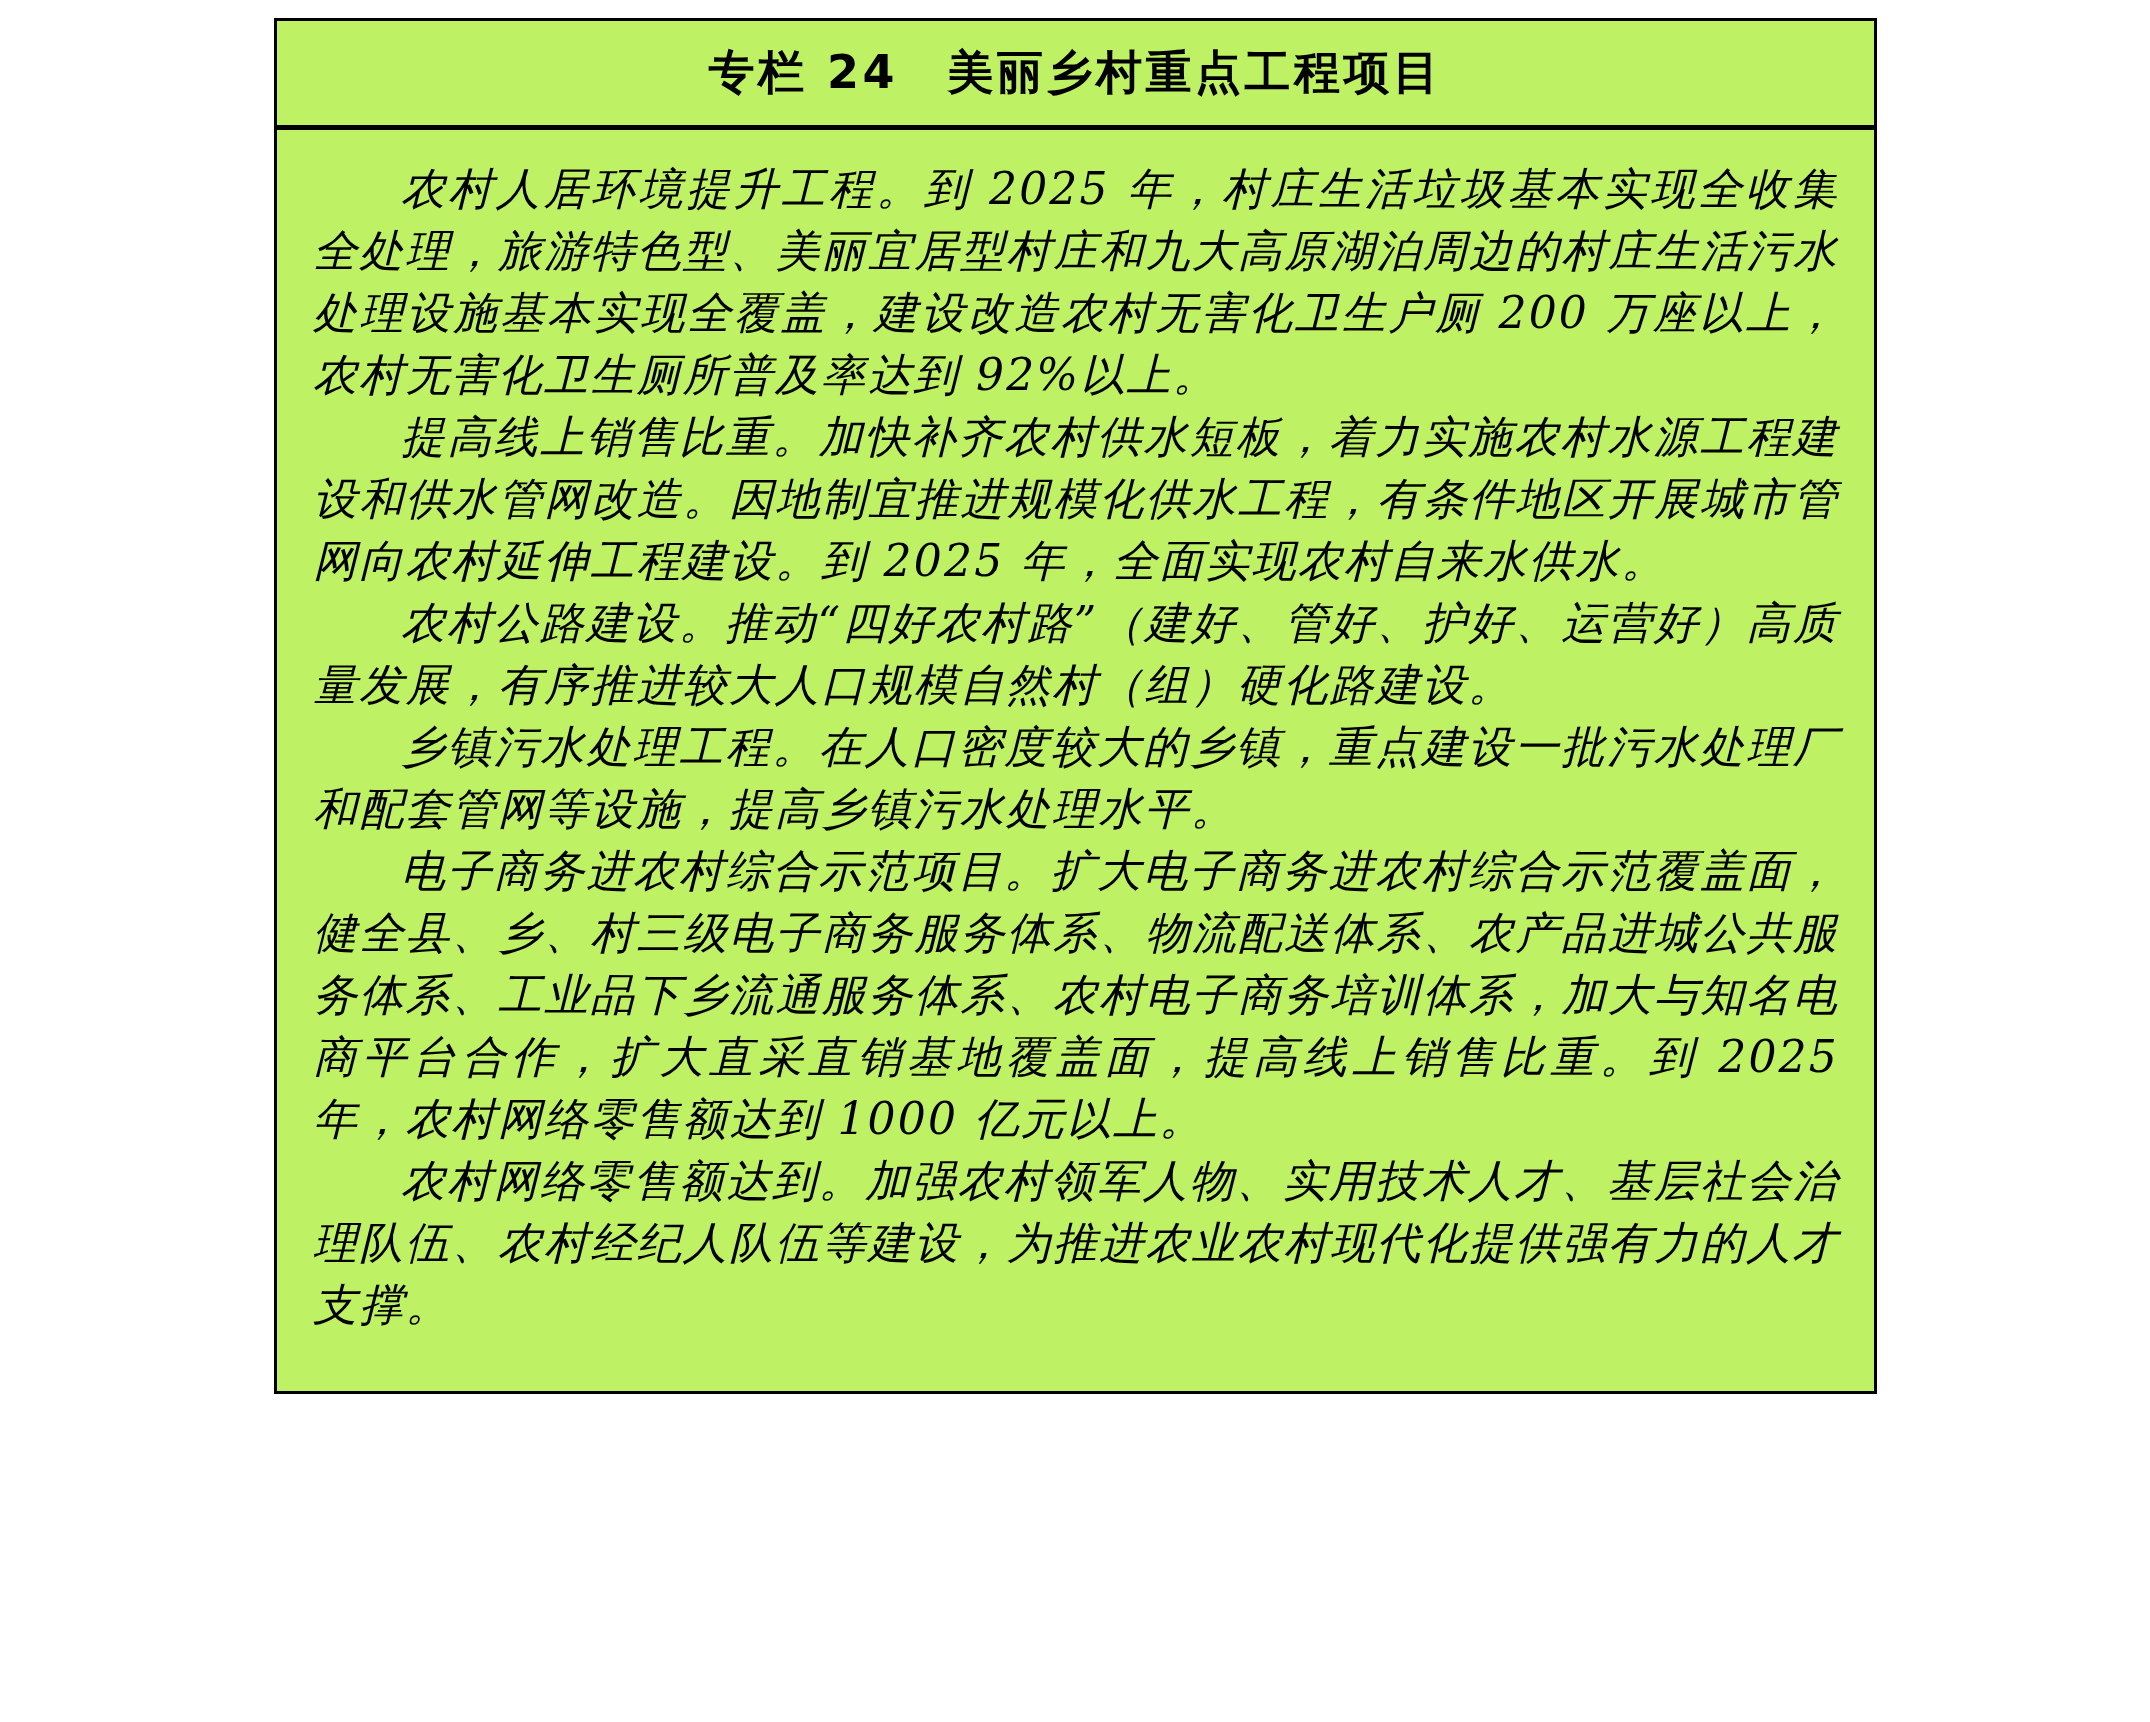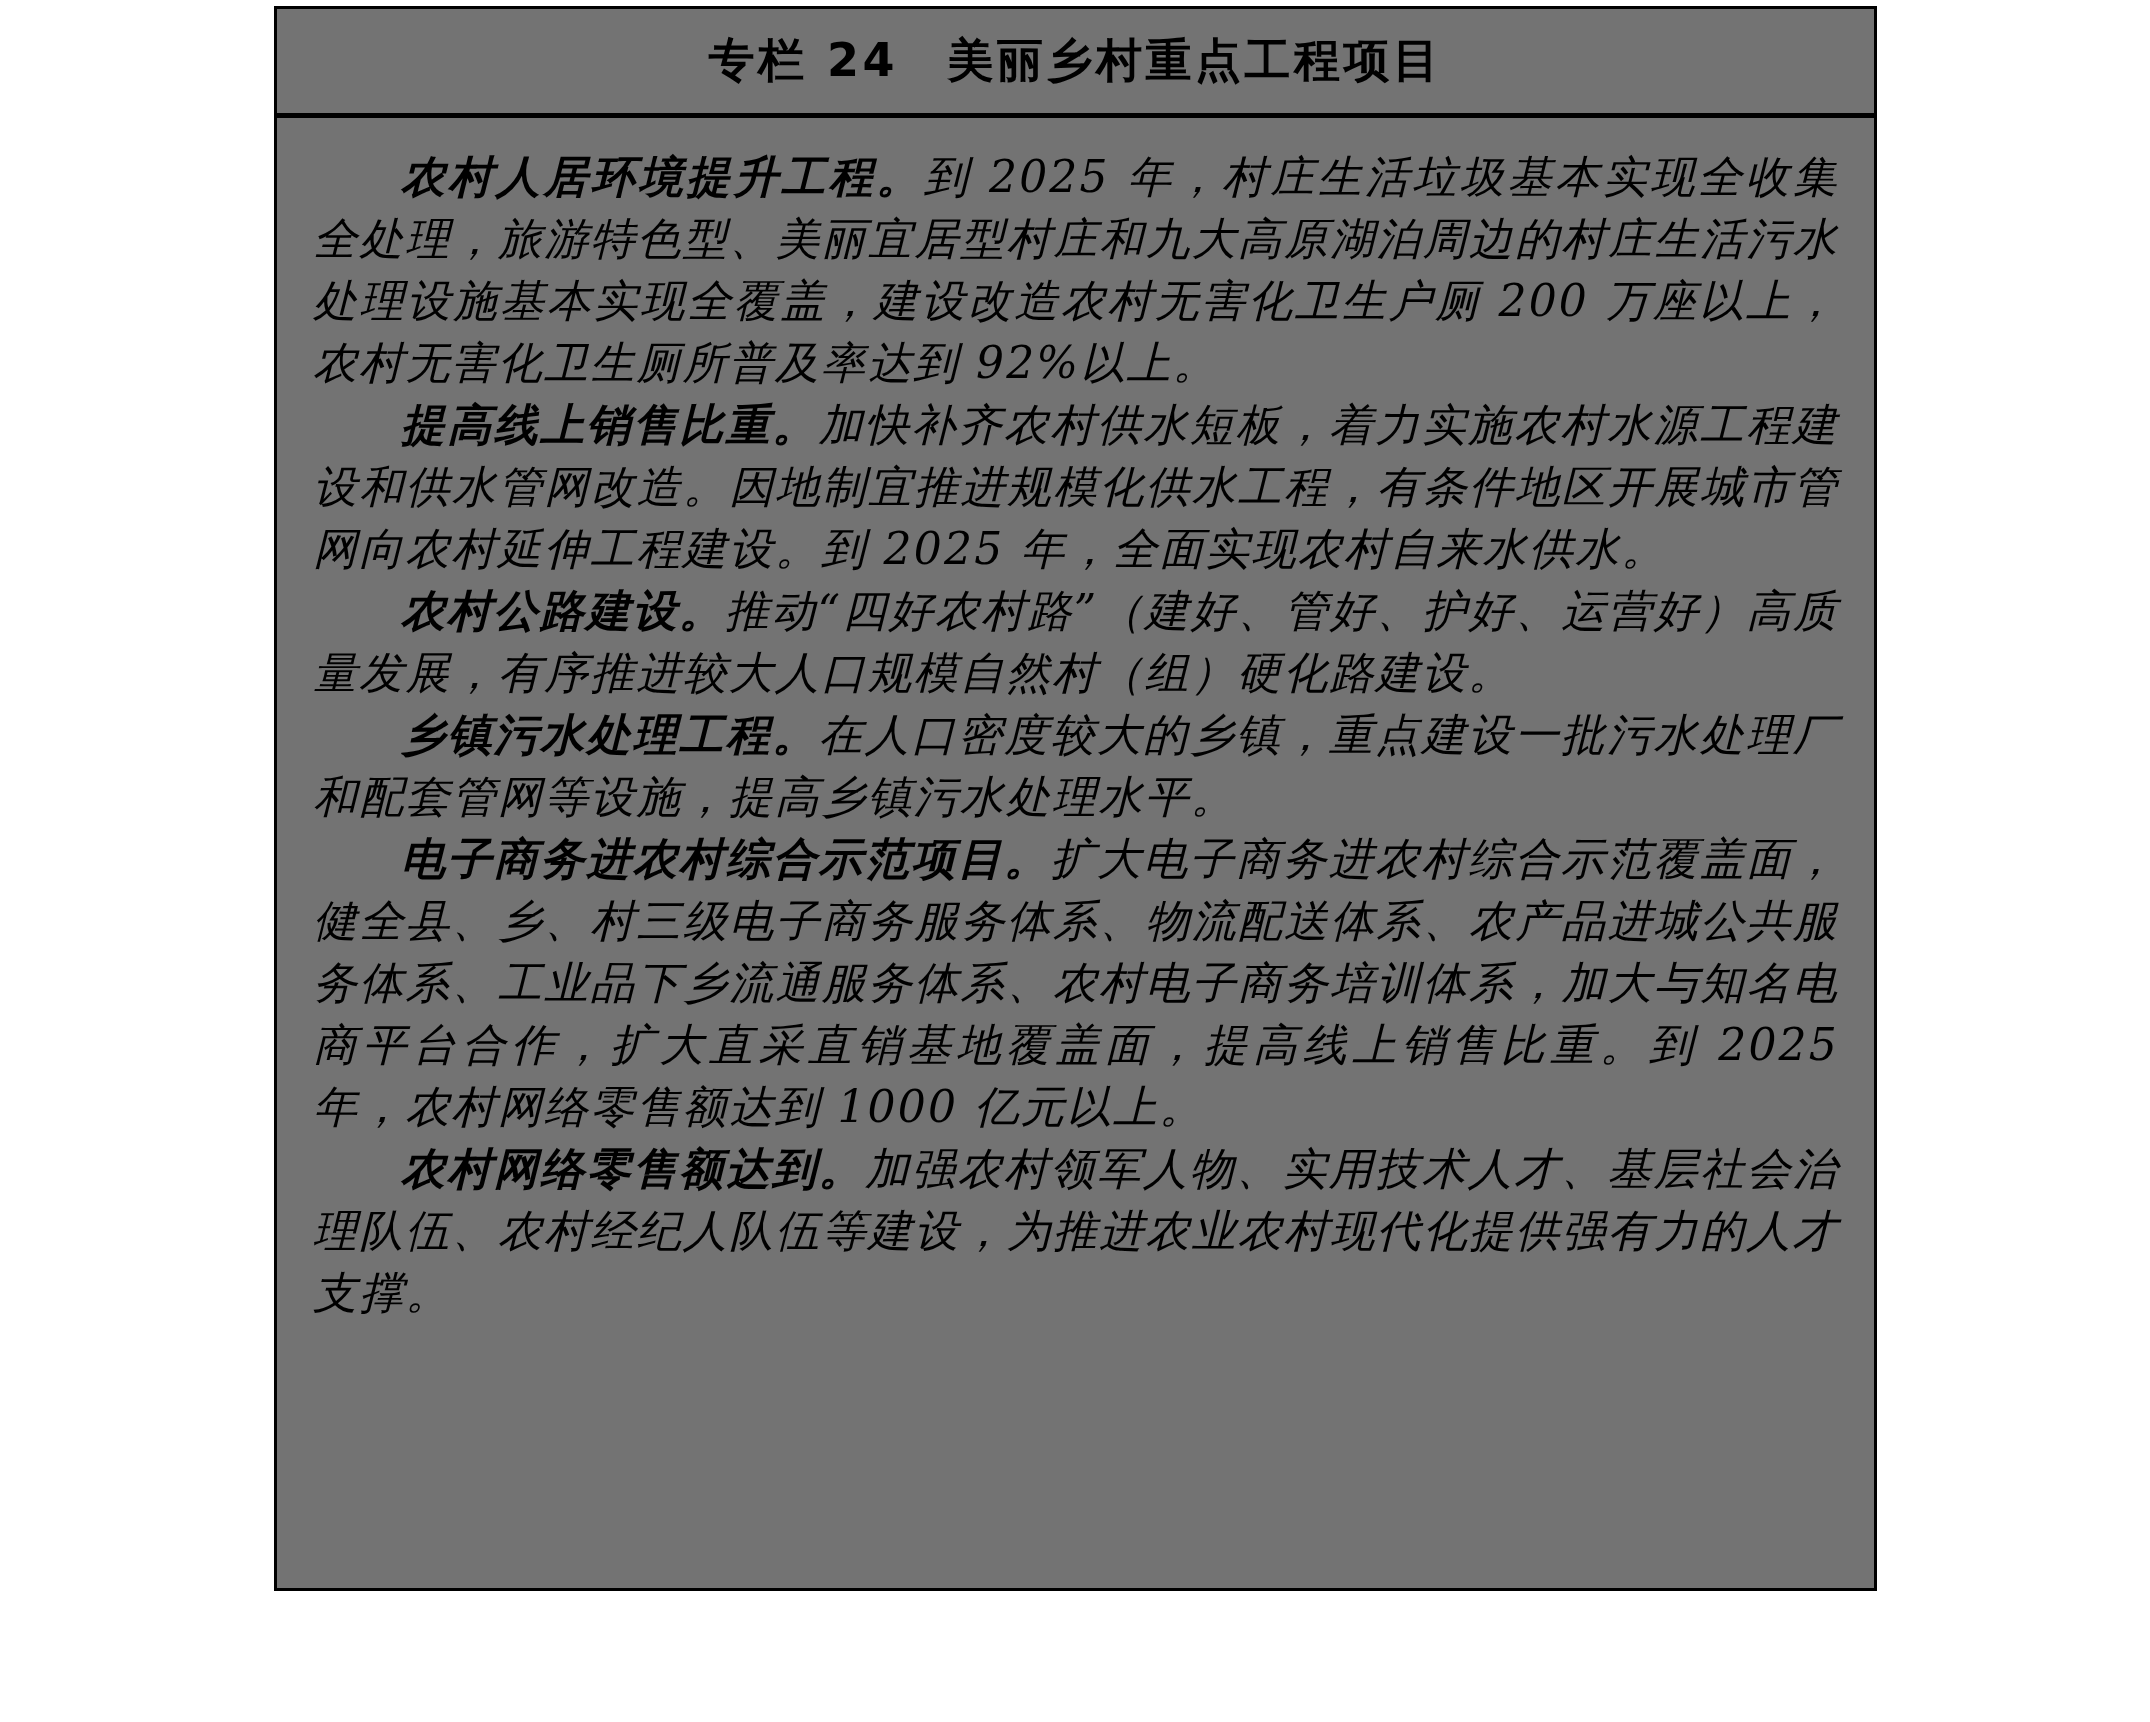--- a/index.html
+++ b/index.html
@@ -12,26 +12,26 @@
     width: 2151px;
     height: 1722px;
     background: #ffffff;
     color: #000000;
     font-family: "DejaVu Serif", "Liberation Serif", serif;
     overflow: hidden;
   }
   .panel {
     position: absolute;
     left: 274px;
-    top: 6px;
+    top: 18px;
     width: 1603px;
-    height: 1585px;
+    height: 1376px;
     box-sizing: border-box;
     border: 3.9px solid #000000;
-    background: #737373;
+    background: #bef264;
   }
   .panel-header {
     box-sizing: border-box;
     height: 109px;
     border-bottom: 5.6px solid #000000;
     display: flex;
     align-items: center;
     justify-content: center;
   }
   .panel-title {
@@ -52,21 +52,21 @@
     font-size: 44px;
     line-height: 62px;
     letter-spacing: 0.05em;
     text-align: justify;
     text-indent: 2em;
     font-style: italic;
     font-family: "DejaVu Serif", "Liberation Serif", serif;
     color: #000000;
   }
   .para .lead {
-    font-weight: bold;
+    font-weight: normal;
   }
 </style>
 </head>
 <body>
 
 <div class="page">
   <div class="panel">
     <div class="panel-header">
       <h1 class="panel-title">专栏 24　美丽乡村重点工程项目</h1>
     </div>

